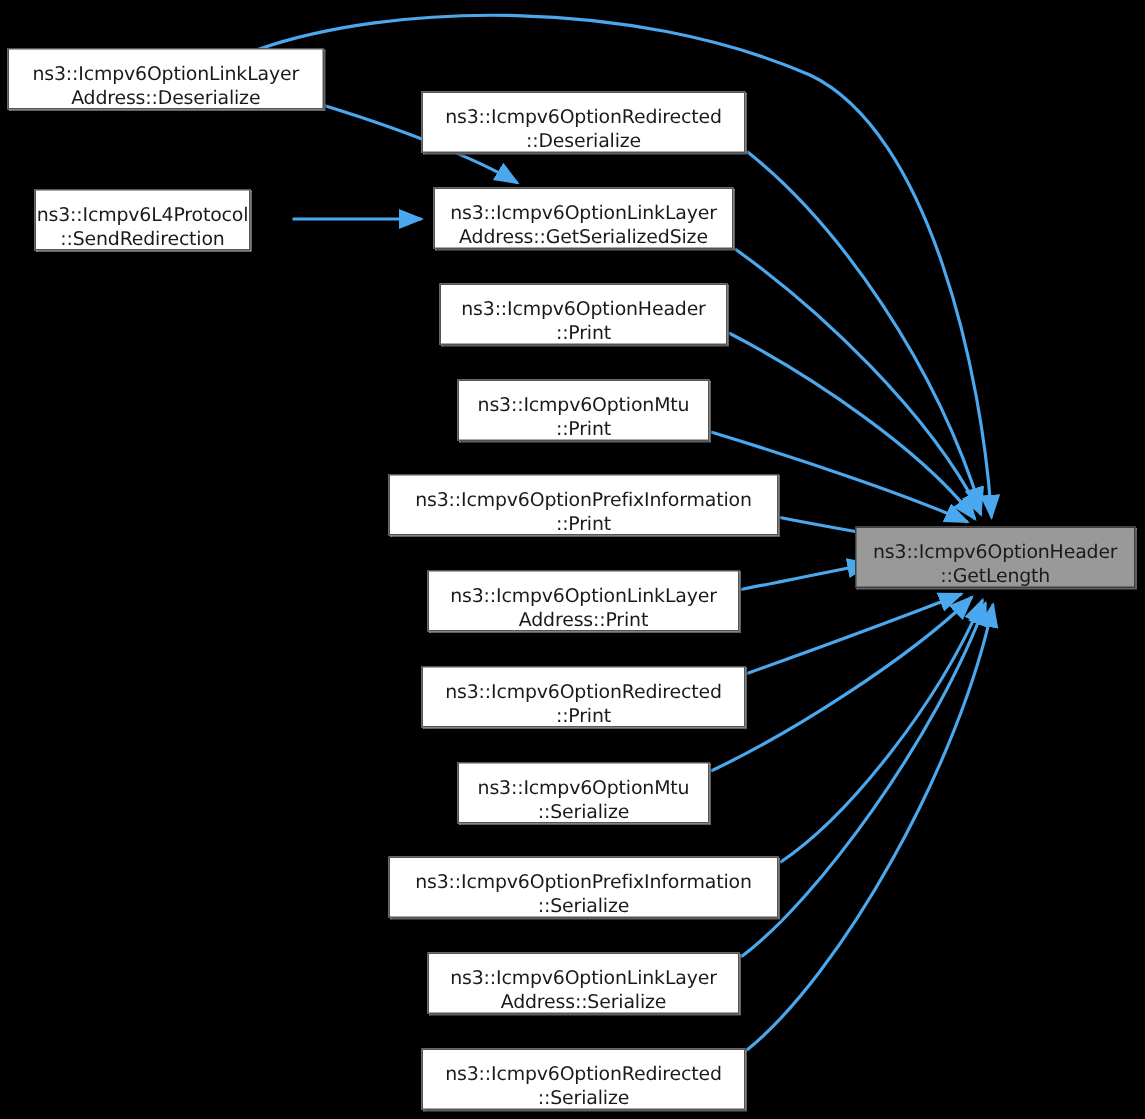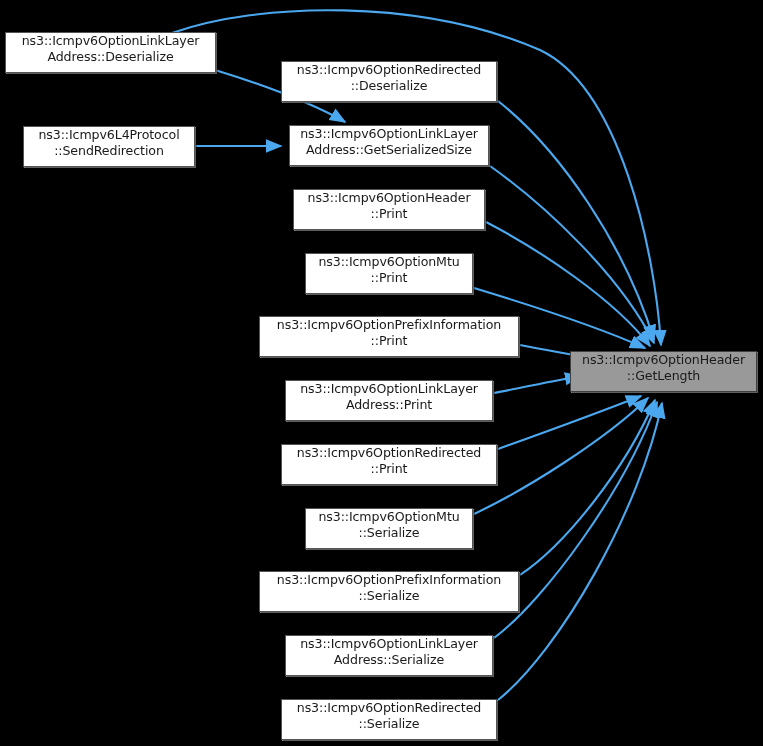--- a/index.html
+++ b/index.html
@@ -24,21 +24,21 @@
     pointer-events: none;
   }
   .node {
     position: absolute;
     box-sizing: border-box;
     background: #ffffff;
     border: 1px solid #545454;
     box-shadow: 2px 2px 0 0 rgba(0,0,0,0.30),
                 1px 1px 0 0 #8a8a8a;
     display: flex;
-    align-items: flex-start;
+    align-items: flex-end;
     justify-content: center;
     text-align: center;
     color: #1a1a1a;
     font-size: 12.6px;
     line-height: 15.5px;
     letter-spacing: -0.1px;
     white-space: pre-line;
     z-index: 5;
   }
   .node.target {
@@ -78,21 +78,21 @@
         <path d="M 494,638 C 545,600 625,490 657,402" marker-end="url(#ah)"></path>
         <path d="M 498,700 C 560,650 640,510 662,403" marker-end="url(#ah)"></path>
       </g>
   </svg>
 
   <div id="node-layer">
       <div class="node" style="left: 5px; top: 32px; width: 211px; height: 41px;"><span class="node-label">ns3::Icmpv6OptionLinkLayer
 Address::Deserialize</span></div>
       <div class="node" style="left: 281px; top: 61px; width: 216px; height: 41px;"><span class="node-label">ns3::Icmpv6OptionRedirected
 ::Deserialize</span></div>
-      <div class="node" style="left: 23px; top: 126px; width: 172px; height: 41px;"><span class="node-label">ns3::Icmpv6L4Protocol
+      <div class="node" style="left: 23px; top: 126px; width: 144px; height: 41px;"><span class="node-label">ns3::Icmpv6L4Protocol
 ::SendRedirection</span></div>
       <div class="node" style="left: 289px; top: 125px; width: 200px; height: 41px;"><span class="node-label">ns3::Icmpv6OptionLinkLayer
 Address::GetSerializedSize</span></div>
       <div class="node" style="left: 293px; top: 189px; width: 192px; height: 41px;"><span class="node-label">ns3::Icmpv6OptionHeader
 ::Print</span></div>
       <div class="node" style="left: 305px; top: 253px; width: 168px; height: 41px;"><span class="node-label">ns3::Icmpv6OptionMtu
 ::Print</span></div>
       <div class="node" style="left: 259px; top: 316px; width: 260px; height: 41px;"><span class="node-label">ns3::Icmpv6OptionPrefixInformation
 ::Print</span></div>
       <div class="node" style="left: 285px; top: 380px; width: 208px; height: 41px;"><span class="node-label">ns3::Icmpv6OptionLinkLayer

